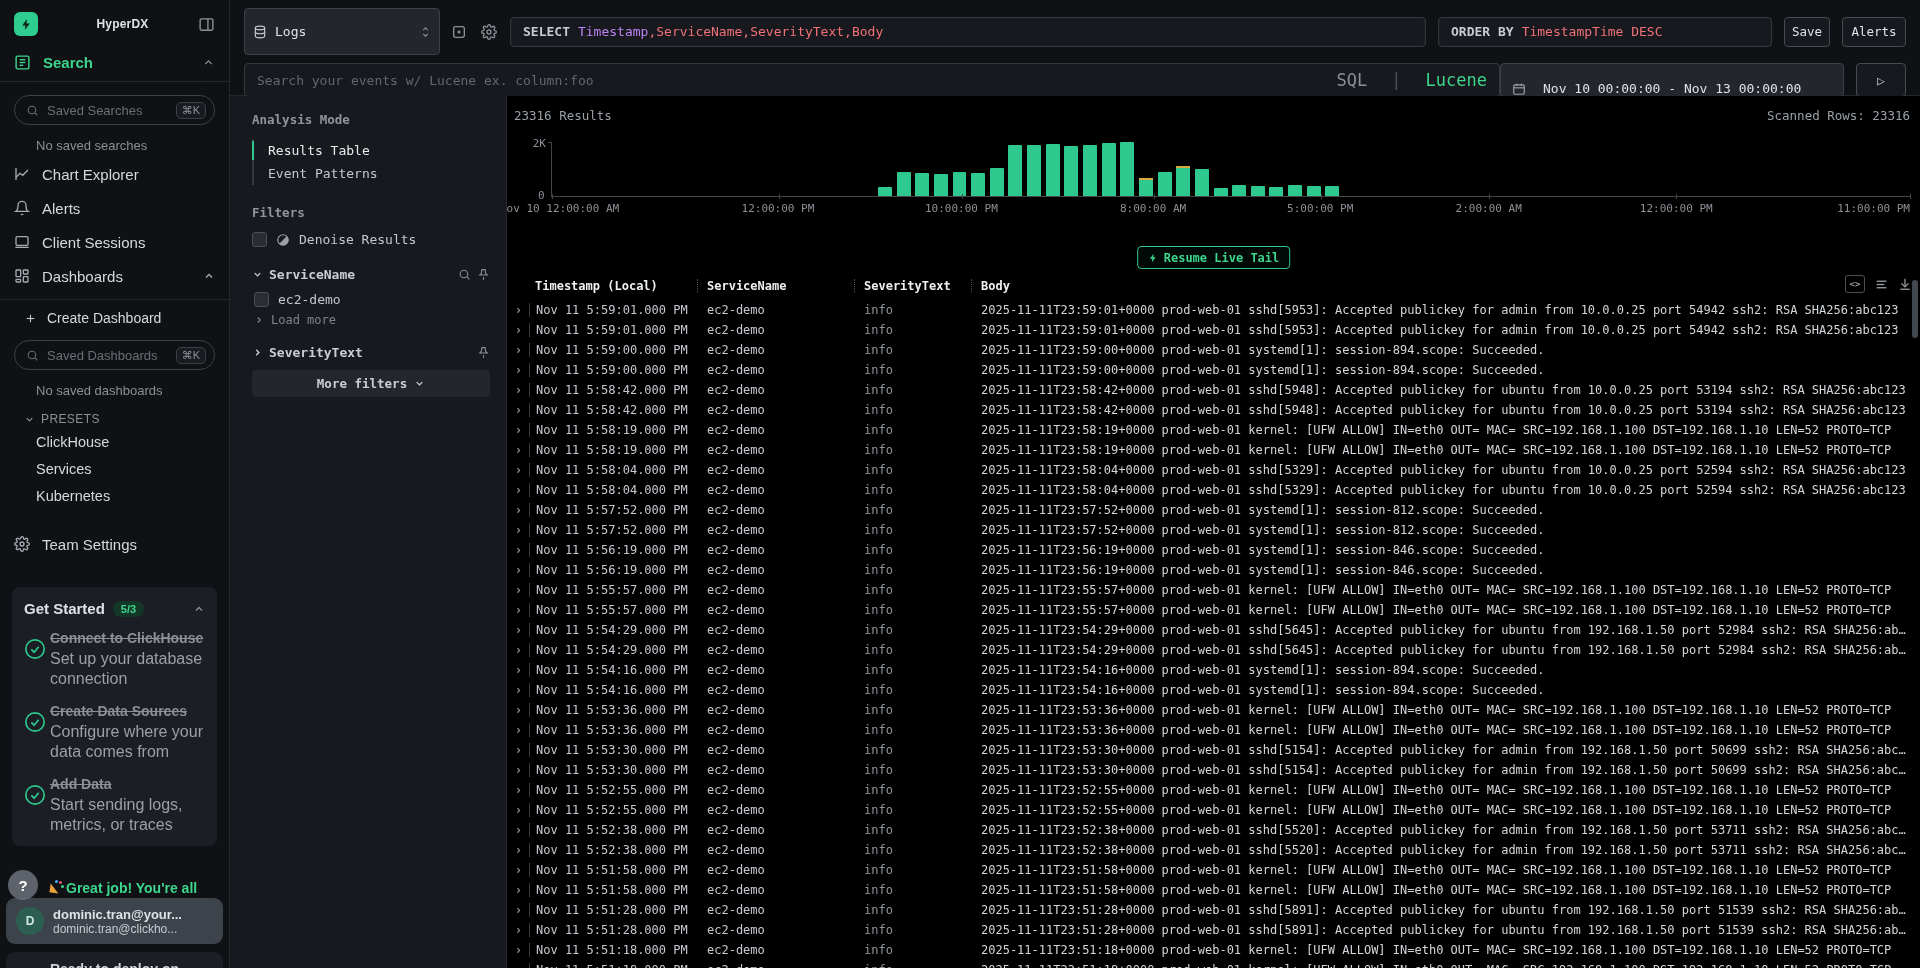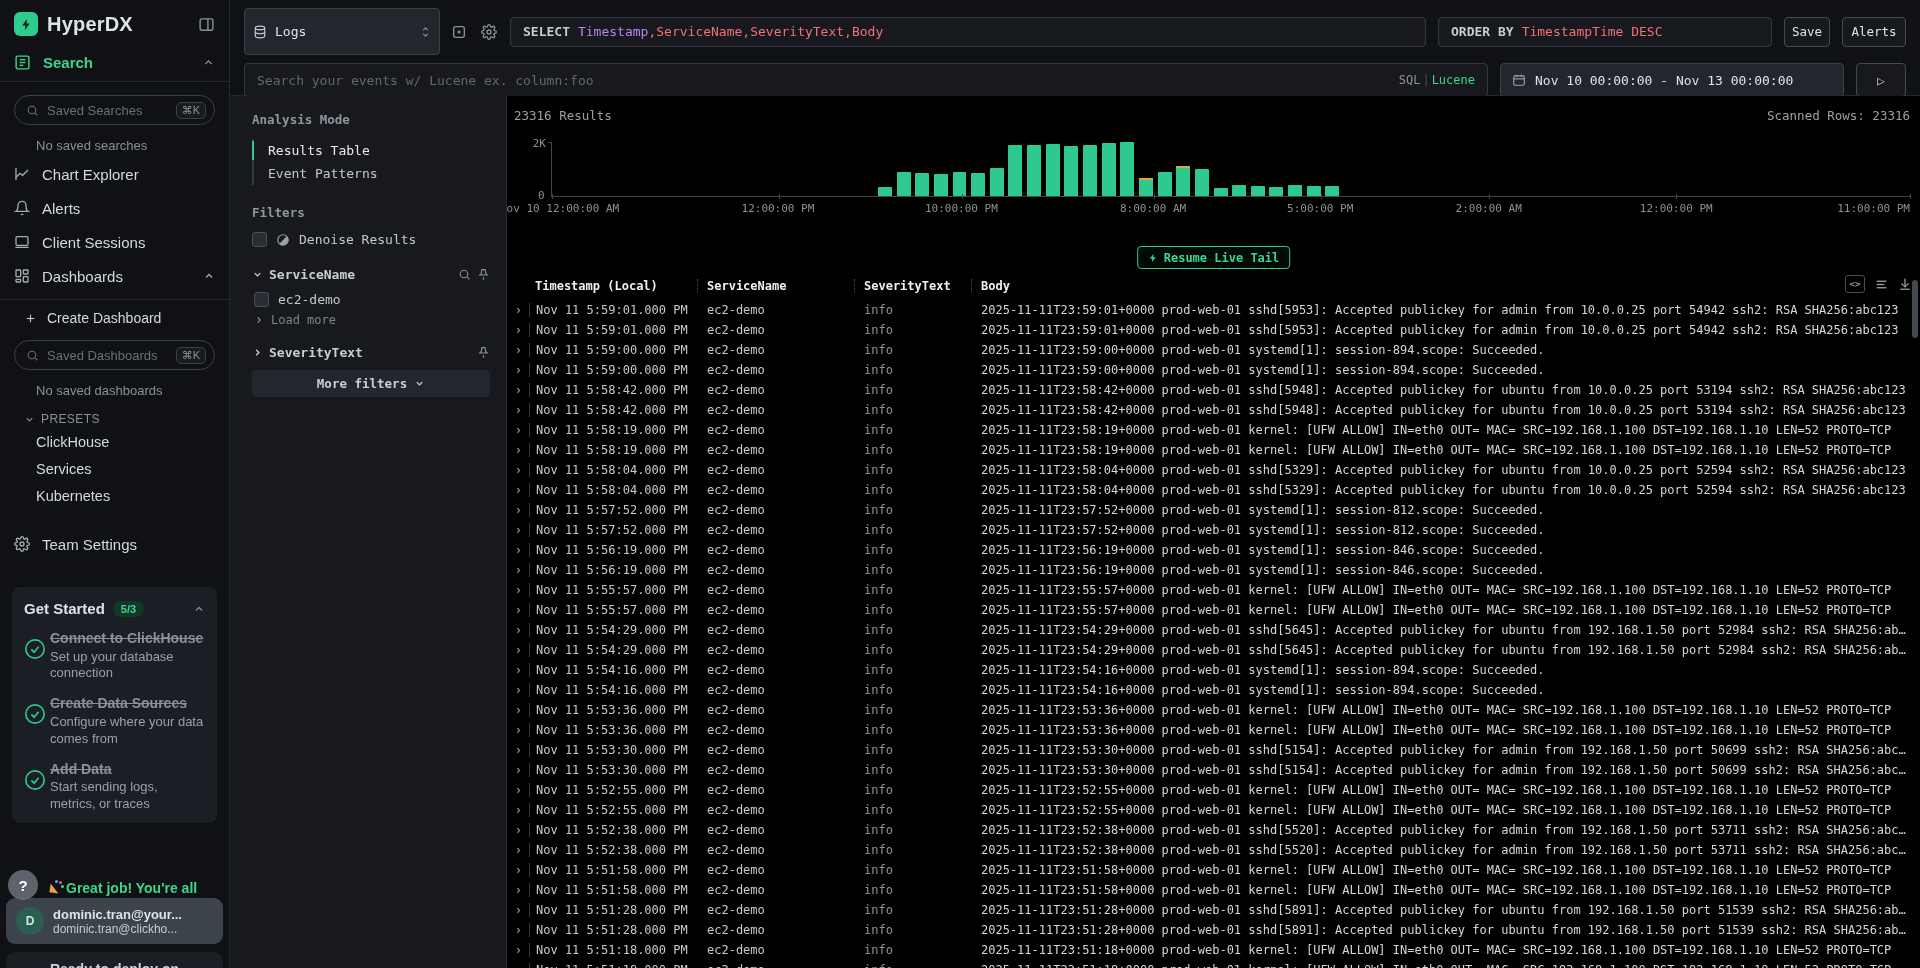--- a/index.html
+++ b/index.html
@@ -5,21 +5,21 @@
   * { margin:0; padding:0; box-sizing:border-box; }
   html,body { width:1920px; height:968px; overflow:hidden; background:#15171c;
     font-family:"Liberation Sans","DejaVu Sans",sans-serif; color:#dfe2e6; }
   .mono { font-family:"DejaVu Sans Mono",monospace; }
   #app { display:grid; grid-template-columns:230px 276px 1414px; grid-template-rows:96px 872px; width:1920px; height:968px; }
 
   
   .sidebar { grid-row:1/3; grid-column:1; background:#0f1114; border-right:1px solid #24272d; position:relative; overflow:hidden; }
   .logo-row { display:flex; align-items:center; padding:12px 14px 8px 14px; }
   .logo-badge { width:24px; height:24px; border-radius:6px; background:#2ecc8f; display:flex; align-items:center; justify-content:center; }
-  .brand { font-size:20px; font-weight:bold; margin-left:9px; letter-spacing:.2px; flex:1; }
+  .brand { font-size:12px; font-weight:bold; margin-left:9px; letter-spacing:.2px; flex:1;text-align:center; }
   .icon-btn { color:#8b9097; display:flex; align-items:center; justify-content:center; cursor:pointer; background:none; border:none; }
   .section-row { display:flex; align-items:center; padding:10px 14px; }
   .section-row .lbl { color:#3dd68c; font-weight:bold; font-size:15px; margin-left:12px; flex:1; }
   .side-div { border-bottom:1px solid #24272d; }
   .pill { display:flex; align-items:center; margin:13px 14px 0 14px; height:30px; border:1px solid #3c4047; border-radius:15px; padding:0 8px 0 11px; color:#6a6f76; }
   .pill input { background:none; border:none; outline:none; color:#9aa0a6; font-size:13px; flex:1; margin-left:8px; width:60px; font-family:"Liberation Sans",sans-serif; }
   .pill input::placeholder { color:#6a6f76; }
   .kbd { font-size:11px; color:#8b9097; border:1px solid #3c4047; border-radius:5px; padding:1px 5px; background:#181b20; }
   .empty-note { color:#8b9097; font-size:13px; margin:13px 14px 4px 36px; }
   .nav-item { display:flex; align-items:center; height:34px; padding:0 14px; font-size:15px; color:#d5d9dd; cursor:pointer; }
@@ -31,21 +31,21 @@
   .preset-item { height:27px; display:flex; align-items:center; padding-left:36px; font-size:14.5px; color:#d5d9dd; cursor:pointer; }
   .team-row { margin-top:18px; }
   
   .gs-card { margin:26px 12px 0 12px; background:#1b1e24; border-radius:8px; padding:13px 12px 10px 12px; }
   .gs-head { display:flex; align-items:center; gap:8px; }
   .gs-title { font-weight:bold; font-size:15px; }
   .gs-badge { background:#143828; color:#3dd68c; font-size:11px; font-weight:bold; border-radius:9px; padding:2px 8px; }
   .gs-item { display:flex; margin-top:13px; }
   .gs-check { flex:0 0 26px; padding-top:8px; }
   .gs-item-title { color:#8b9097; font-weight:bold; font-size:14px; text-decoration:line-through; line-height:1.25; }
-  .gs-item-desc { color:#9aa0a6; font-size:13px; line-height:1.3; margin-top:1px; }
+  .gs-item-desc { color:#9aa0a6; font-size:16px; line-height:1.3; margin-top:1px; }
   .congrats { position:absolute; left:50px; bottom:72px; color:#3dd68c; font-weight:bold; font-size:14px; white-space:nowrap; }
   .party { display:inline-block; width:12px; height:12px; position:relative; margin-right:4px; }
   .party::before { content:""; position:absolute; left:0; bottom:0; border-left:9px solid #e8a33d; border-top:9px solid transparent; transform:rotate(8deg); }
   .party::after { content:""; position:absolute; right:0; top:0; width:3px; height:3px; background:#e85d75; border-radius:50%; box-shadow:-4px -1px 0 #4dabf7, 2px 4px 0 #3dd68c; }
   .help-fab { position:absolute; left:8px; bottom:68px; width:30px; height:30px; border-radius:50%; background:rgba(108,114,122,.85); color:#fff; font-weight:bold; font-size:15px; display:flex; align-items:center; justify-content:center; z-index:3; cursor:pointer; }
   .user-card { position:absolute; left:6px; right:6px; bottom:24px; height:46px; background:#3c434b; border-radius:9px; display:flex; align-items:center; padding:0 10px; z-index:2; cursor:pointer; }
   .avatar { width:28px; height:28px; border-radius:50%; background:#2c5f52; color:#cfe9df; font-size:12px; font-weight:bold; display:flex; align-items:center; justify-content:center; }
   .user-lines { margin-left:9px; overflow:hidden; }
   .user-name { font-size:13px; font-weight:bold; white-space:nowrap; }
   .user-mail { font-size:12px; color:#c6cbd0; white-space:nowrap; }
@@ -64,25 +64,25 @@
   .tok-purple { color:#bd83f2; }
   .tok-red { color:#f07178; }
   .sel-input { flex:1; margin-left:10px; }
   .ord-input { width:334px; margin-left:12px; }
   .btn { height:30px; border:1px solid #464b52; border-radius:4px; background:#17191e; color:#dfe2e6; font-size:12.5px; display:flex; align-items:center; justify-content:center; cursor:pointer; }
   .save-btn { width:46px; margin-left:12px; }
   .alerts-btn { width:64px; margin-left:12px; }
   .search-input { flex:1; height:34px; }
   .search-input input { flex:1; background:none; border:none; outline:none; color:#dfe2e6; font-size:13px; font-family:"DejaVu Sans Mono",monospace; }
   .search-input input::placeholder { color:#62676e; }
-  .lang-toggle { display:flex; gap:2px; font-size:12px; align-items:flex-start; }
+  .lang-toggle { display:flex; gap:24px; font-size:17px; align-items:flex-start; }
   .lang-sql { color:#8b9097; cursor:pointer; }
   .lang-sep { color:#4d5158; }
   .lang-lucene { color:#3dd68c; cursor:pointer; }
-  .date-box { width:344px; height:34px; margin-left:12px; padding:0 11px; gap:9px; font-size:13px; cursor:pointer; }
+  .date-box { width:344px; height:34px; padding:0 11px; gap:17px; font-size:13px; cursor:pointer;align-items:flex-end; }
   .play-btn { width:50px; height:34px; margin-left:12px; font-size:13px; color:#c6cbd1; }
 
   
   .filters { grid-row:2; grid-column:2; background:#17191f; padding:16px 16px 0 22px; position:relative; }
   .flabel { color:#8f959b; font-weight:bold; font-size:12.5px; margin-bottom:12px; }
   .mode-list { border-left:2px solid #343840; margin-bottom:20px; }
   .mode-item { position:relative; padding:4px 0 4px 14px; font-size:13px; color:#c3c8cd; cursor:pointer; }
   .mode-item.active { color:#e8eaec; }
   .mode-item.active::before { content:""; position:absolute; left:-2px; top:2px; bottom:2px; width:2px; background:#2ec98f; }
   .chk-row { display:flex; align-items:center; gap:9px; font-size:13px; color:#c3c8cd; margin:6px 0 20px 0; cursor:pointer; }

